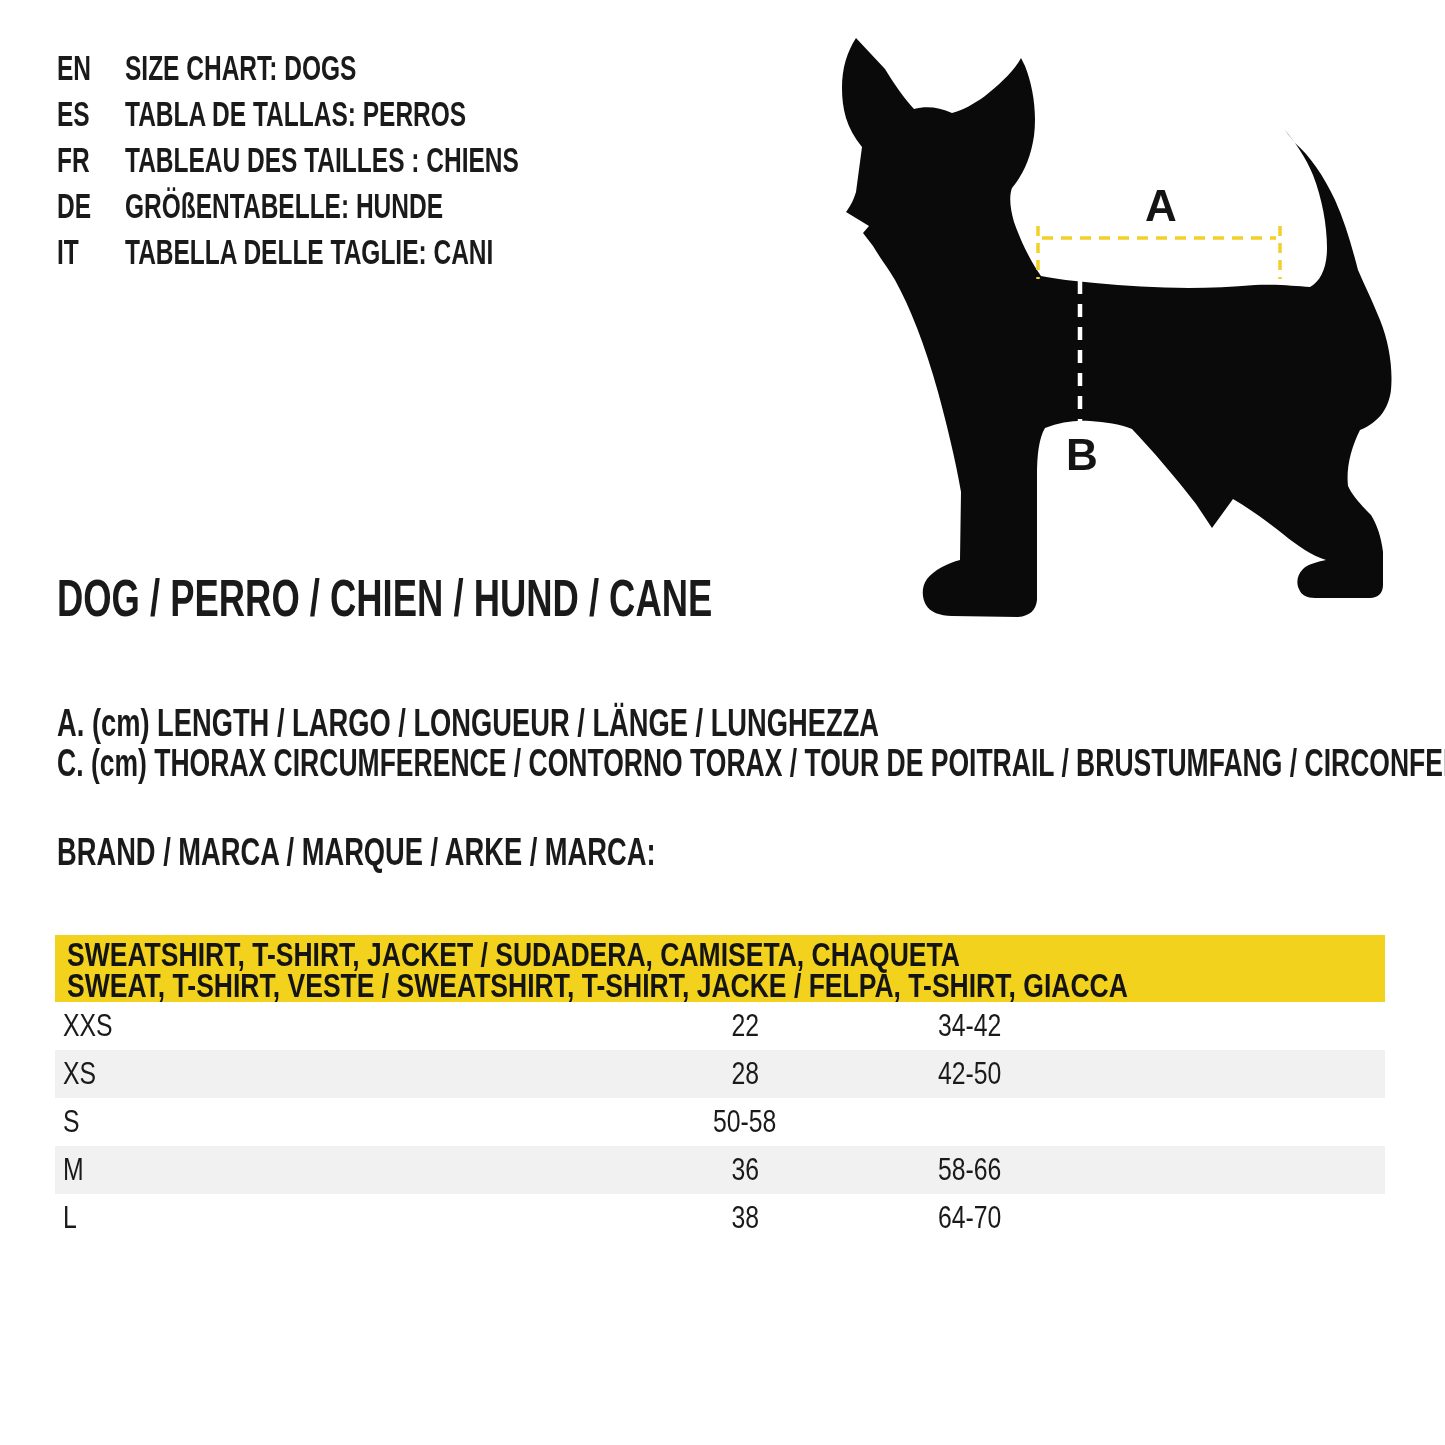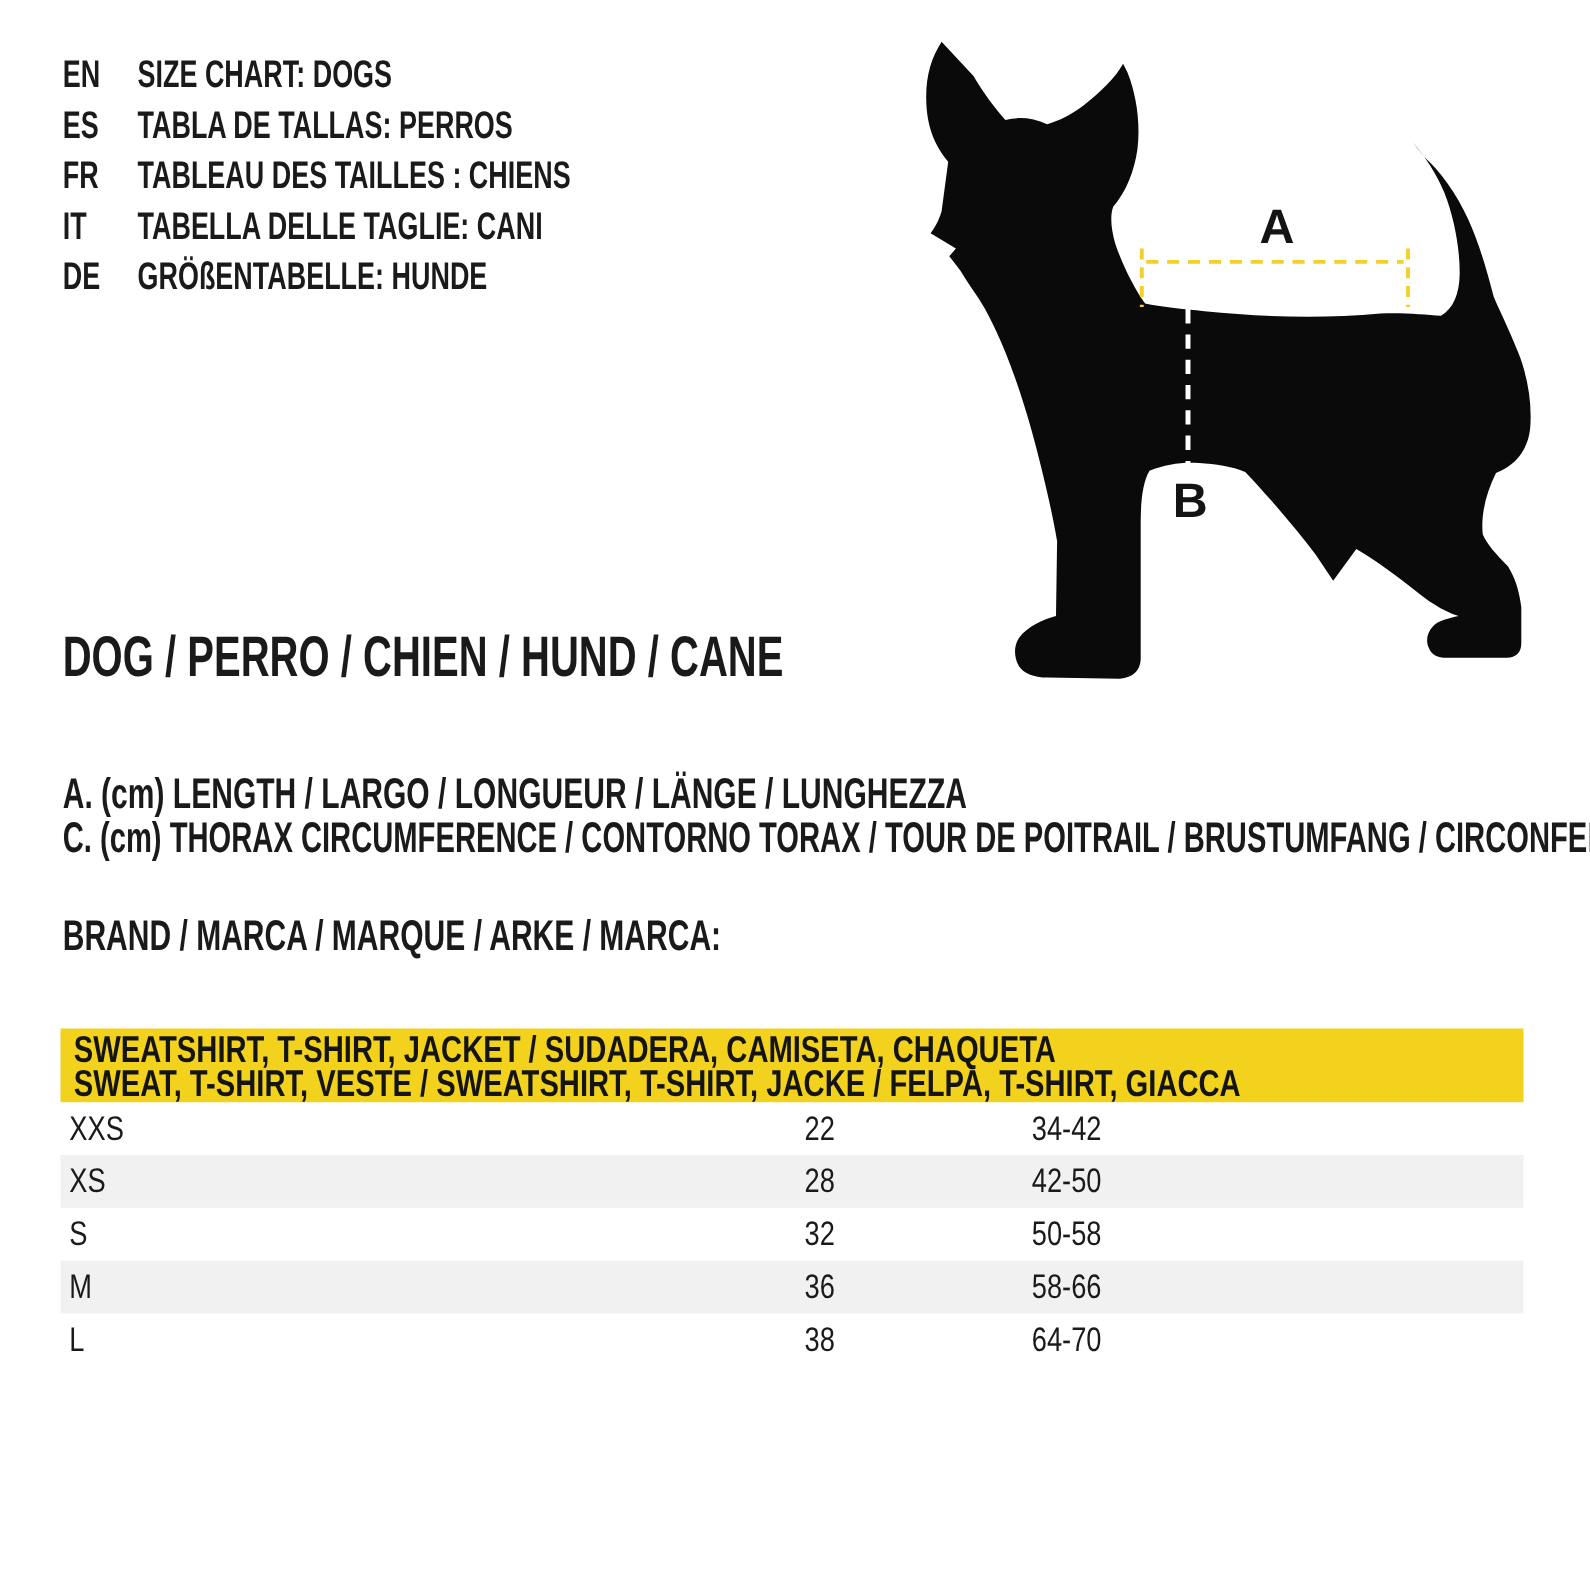--- a/index.html
+++ b/index.html
@@ -51,26 +51,26 @@
   </div>
   <div class="lang-row">
     <span class="lang-code"><span class="cond">ES</span></span>
     <span class="cond">TABLA DE TALLAS: PERROS</span>
   </div>
   <div class="lang-row">
     <span class="lang-code"><span class="cond">FR</span></span>
     <span class="cond">TABLEAU DES TAILLES : CHIENS</span>
   </div>
   <div class="lang-row">
+    <span class="lang-code"><span class="cond">DE</span></span>
+    <span class="cond">GRÖßENTABELLE: HUNDE</span>
+  </div>
+  <div class="lang-row">
     <span class="lang-code"><span class="cond">IT</span></span>
     <span class="cond">TABELLA DELLE TAGLIE: CANI</span>
-  </div>
-  <div class="lang-row">
-    <span class="lang-code"><span class="cond">DE</span></span>
-    <span class="cond">GRÖßENTABELLE: HUNDE</span>
   </div>
 </div>
 
 <svg class="abs" style="left:0;top:0;" width="1445" height="1445" viewBox="0 0 1445 1445">
   <path fill="#0A0A0A" d="
     M856 38
     C847 52 842 68 842 88
     C842 108 846 128 862 147
     L856 192
     C853 202 849 208 846 212
@@ -166,21 +166,20 @@
     <div></div>
   </div>
   <div class="trow tbody-row alt">
     <div class="cell-size"><span class="cond80">XS</span></div>
     <div class="cell-a"><span class="cond80c">28</span></div>
     <div class="cell-b"><span class="cond80c">42-50</span></div>
     <div></div>
   </div>
   <div class="trow tbody-row">
     <div class="cell-size"><span class="cond80">S</span></div>
-    <div class="cell-a"><span class="cond80c">32</span></div>
     <div class="cell-b"><span class="cond80c">50-58</span></div>
     <div></div>
   </div>
   <div class="trow tbody-row alt">
     <div class="cell-size"><span class="cond80">M</span></div>
     <div class="cell-a"><span class="cond80c">36</span></div>
     <div class="cell-b"><span class="cond80c">58-66</span></div>
     <div></div>
   </div>
   <div class="trow tbody-row">

